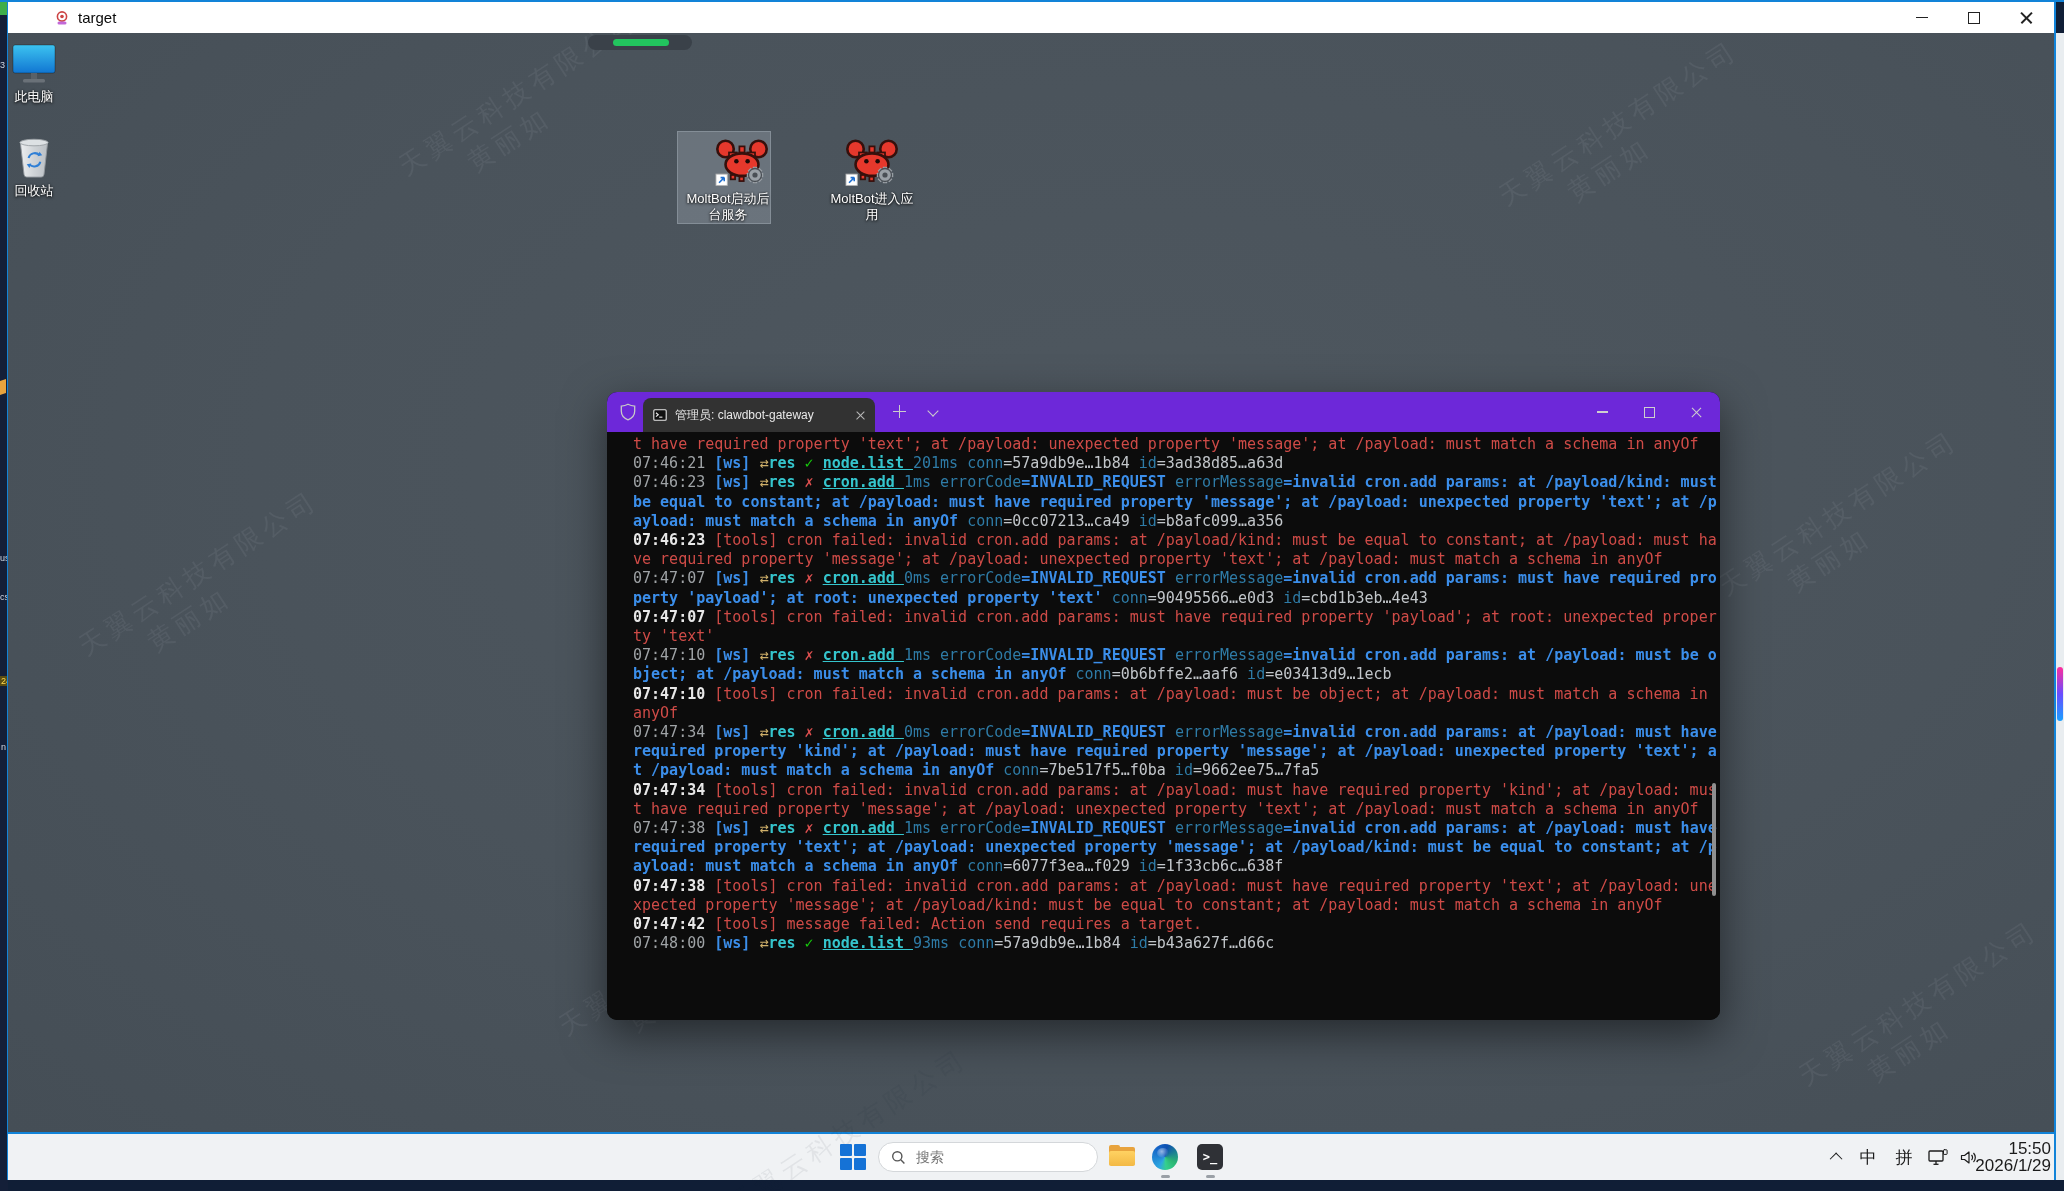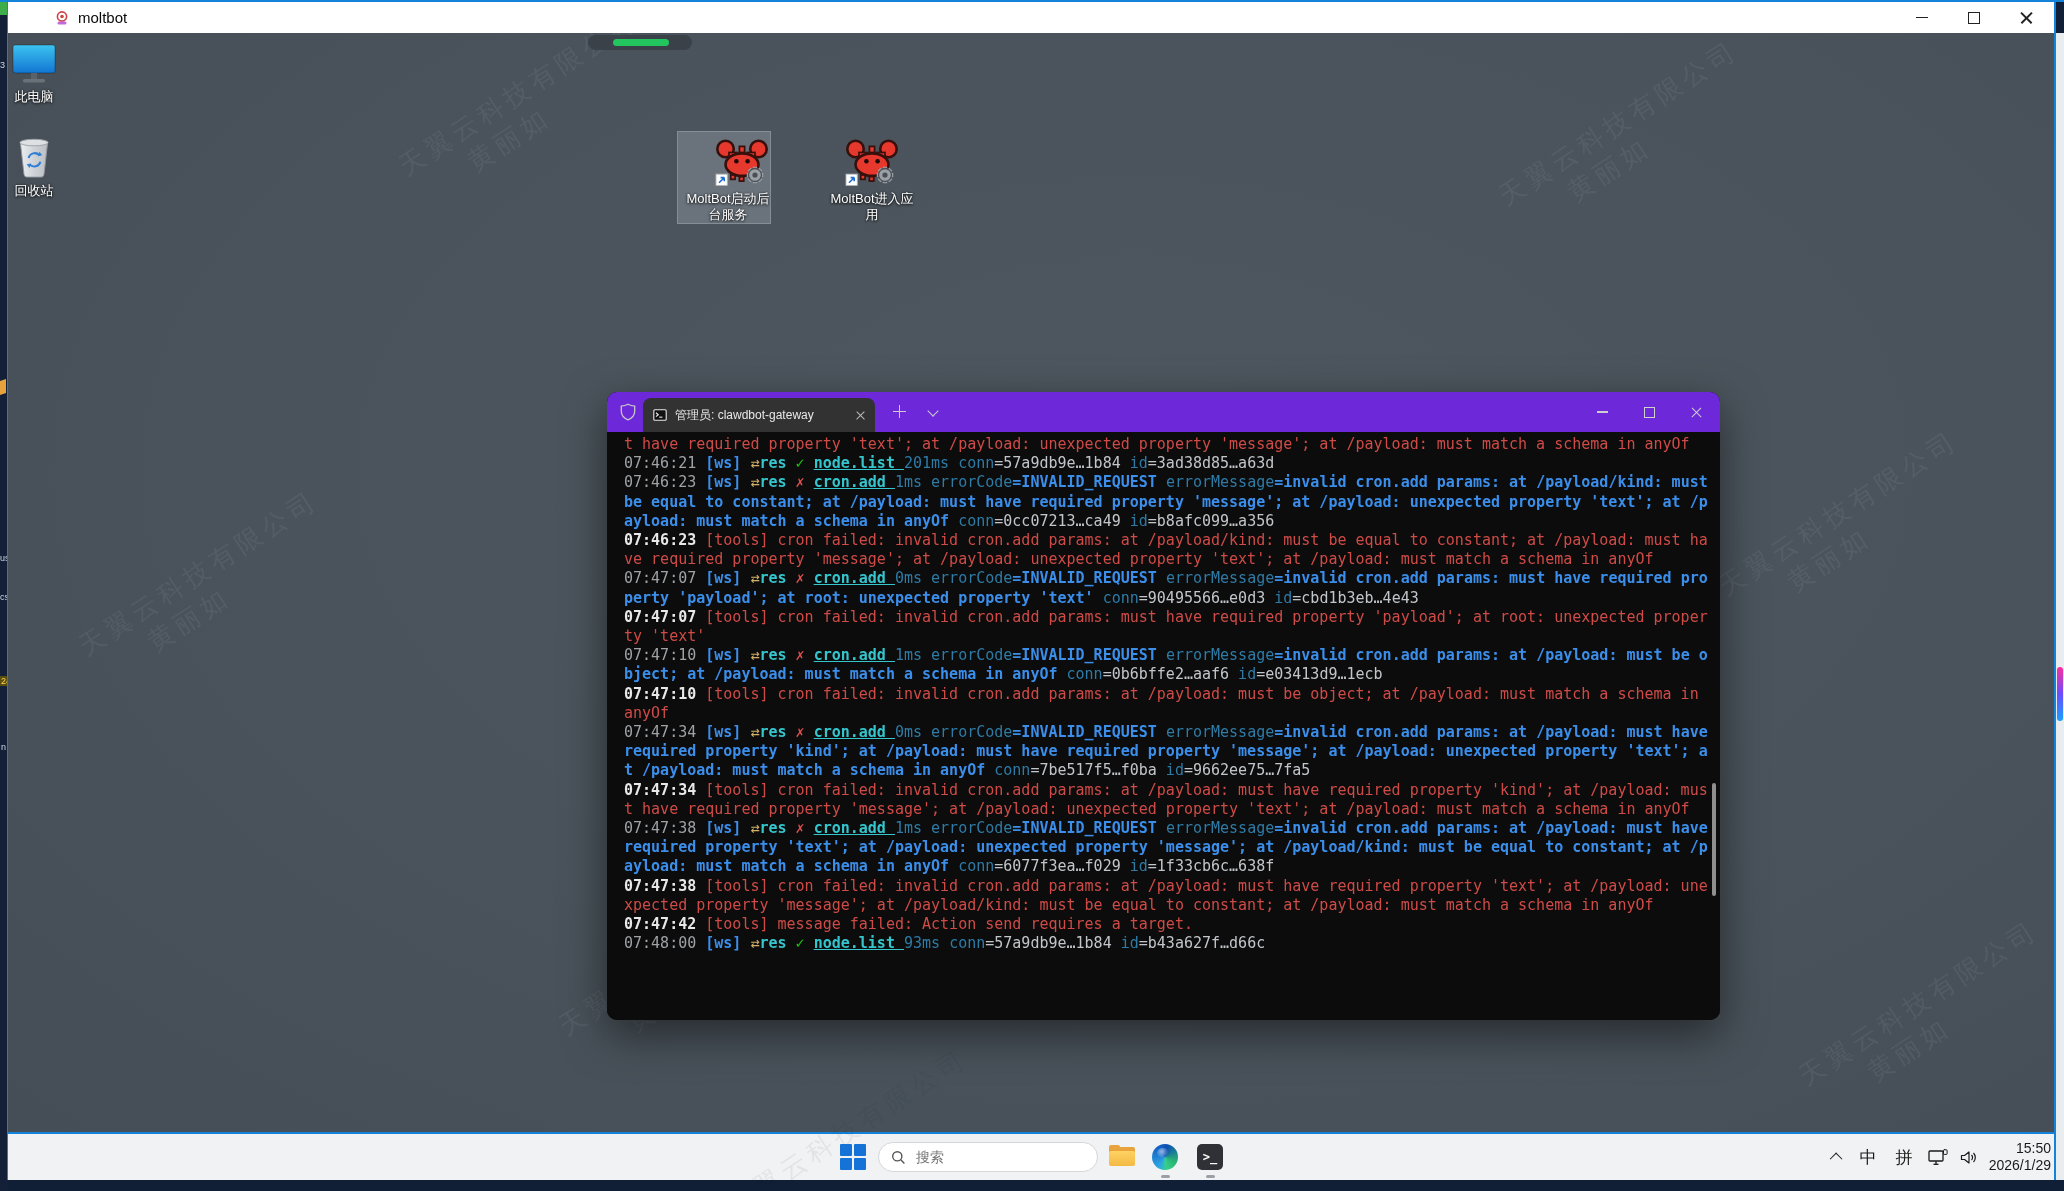--- a/index.html
+++ b/index.html
@@ -57,21 +57,21 @@
   .tab-plus::after{content:"";position:absolute;left:6px;top:0;width:1.4px;height:13px;background:#cccccc;}
   .tab-chev{position:absolute;left:322px;top:15px;width:7px;height:7px;border-right:1.5px solid #cccccc;
             border-bottom:1.5px solid #cccccc;transform:rotate(45deg);}
   .term-ctrls{position:absolute;right:0;top:0;height:40px;display:flex;}
   .tc{width:47px;height:40px;display:flex;align-items:center;justify-content:center;}
   .tg-min{width:11px;height:1.3px;background:#cfcfcf;}
   .tg-max{width:9px;height:9px;border:1.2px solid #cfcfcf;}
   .tg-close{position:relative;width:11px;height:11px;}
   .tg-close::before,.tg-close::after{content:"";position:absolute;left:-1px;top:5px;width:13px;height:1.3px;background:#cfcfcf;}
   .tg-close::before{transform:rotate(45deg);} .tg-close::after{transform:rotate(-45deg);}
-  .term-body{position:absolute;left:0;top:40px;right:0;bottom:0;background:#0c0c0c;padding:3px 0 0 17px;box-sizing:border-box;}
+  .term-body{position:absolute;left:0;top:40px;right:0;bottom:0;background:#0c0c0c;padding:3px 0 0 26px;box-sizing:border-box;}
   .tlog{width:1085px;font-family:"DejaVu Sans Mono",monospace;font-size:15px;line-height:19.2px;}
   .tline{white-space:pre-wrap;word-break:break-all;}
   .c-ts{color:#9fa3a6;} .c-tsb{color:#e8e8e8;font-weight:bold;}
   .c-ws{color:#3b8eea;font-weight:bold;} .c-ar{color:#d0b06a;}
   .c-res{color:#35c5cd;font-weight:bold;} .c-ok{color:#16c60c;} .c-x{color:#e05050;}
   .c-m{color:#35c5cd;font-weight:bold;text-decoration:underline;} .c-ms{color:#2e7ba6;} .c-k{color:#2e7ba6;}
   .c-v{color:#c2c6ca;} .c-em{color:#3b8eea;font-weight:bold;} .c-red{color:#cf4b47;}
   .term-thumb{position:absolute;right:4px;top:351px;width:4px;height:113px;border-radius:2px;background:#8f8f8f;}
   
   .taskbar{position:absolute;left:8px;top:1132px;width:2046px;height:46px;background:#f0f2f4;
@@ -94,21 +94,21 @@
              background:radial-gradient(circle at 40% 35%,rgba(255,255,255,0.55),rgba(255,255,255,0) 70%);}
   .termic{position:absolute;left:1px;top:1px;width:26px;height:26px;border-radius:5px;background:#2f3136;
           color:#fff;font-family:"DejaVu Sans Mono",monospace;font-size:12px;font-weight:bold;
           display:flex;align-items:center;justify-content:center;}
   .rundot{position:absolute;top:41px;width:9px;height:3px;border-radius:2px;background:#9aa0a6;}
   .tray{position:absolute;top:0;height:46px;display:flex;align-items:center;}
   .tray-item{display:flex;align-items:center;justify-content:center;}
   .ime{font-size:17px;color:#1b1b1b;}
   .chev-up{width:8px;height:8px;border-left:1.6px solid #1b1b1b;border-top:1.6px solid #1b1b1b;
            transform:rotate(45deg) translateY(2px);}
-  .clock{position:absolute;left:1965px;top:6px;width:78px;text-align:right;font-size:14px;
+  .clock{position:absolute;left:1965px;top:6px;width:78px;text-align:right;font-size:17px;
          line-height:17px;color:#1b1b1b;}
 </style>
 </head>
 <body>
 
 <div class="screen">
 
   <div class="left-sliver">
     <div class="frag-green"></div>
     <div class="frag" style="left:0;top:60px;">3</div>
@@ -119,21 +119,21 @@
     <div class="frag" style="left:1px;top:742px;">n</div>
   </div>
   <div class="left-blue"></div>
 
   <div class="titlebar">
     <svg class="app-ico" viewBox="0 0 16 16">
       <circle cx="8" cy="6.5" r="4.6" fill="none" stroke="#cc4444" stroke-width="1.6"></circle>
       <circle cx="8" cy="6.5" r="1.8" fill="#cc4444"></circle>
       <rect x="3.5" y="11.4" width="9" height="3.2" rx="1.6" fill="#c268d8"></rect>
     </svg>
-    <div class="app-title">moltbot</div>
+    <div class="app-title">target</div>
     <div class="winbtns">
       <div class="wb">
           <span class="g-min"></span>
         </div>
       <div class="wb">
           <span class="g-max"></span>
         </div>
       <div class="wb">
           <span class="g-close"></span>
         </div>

